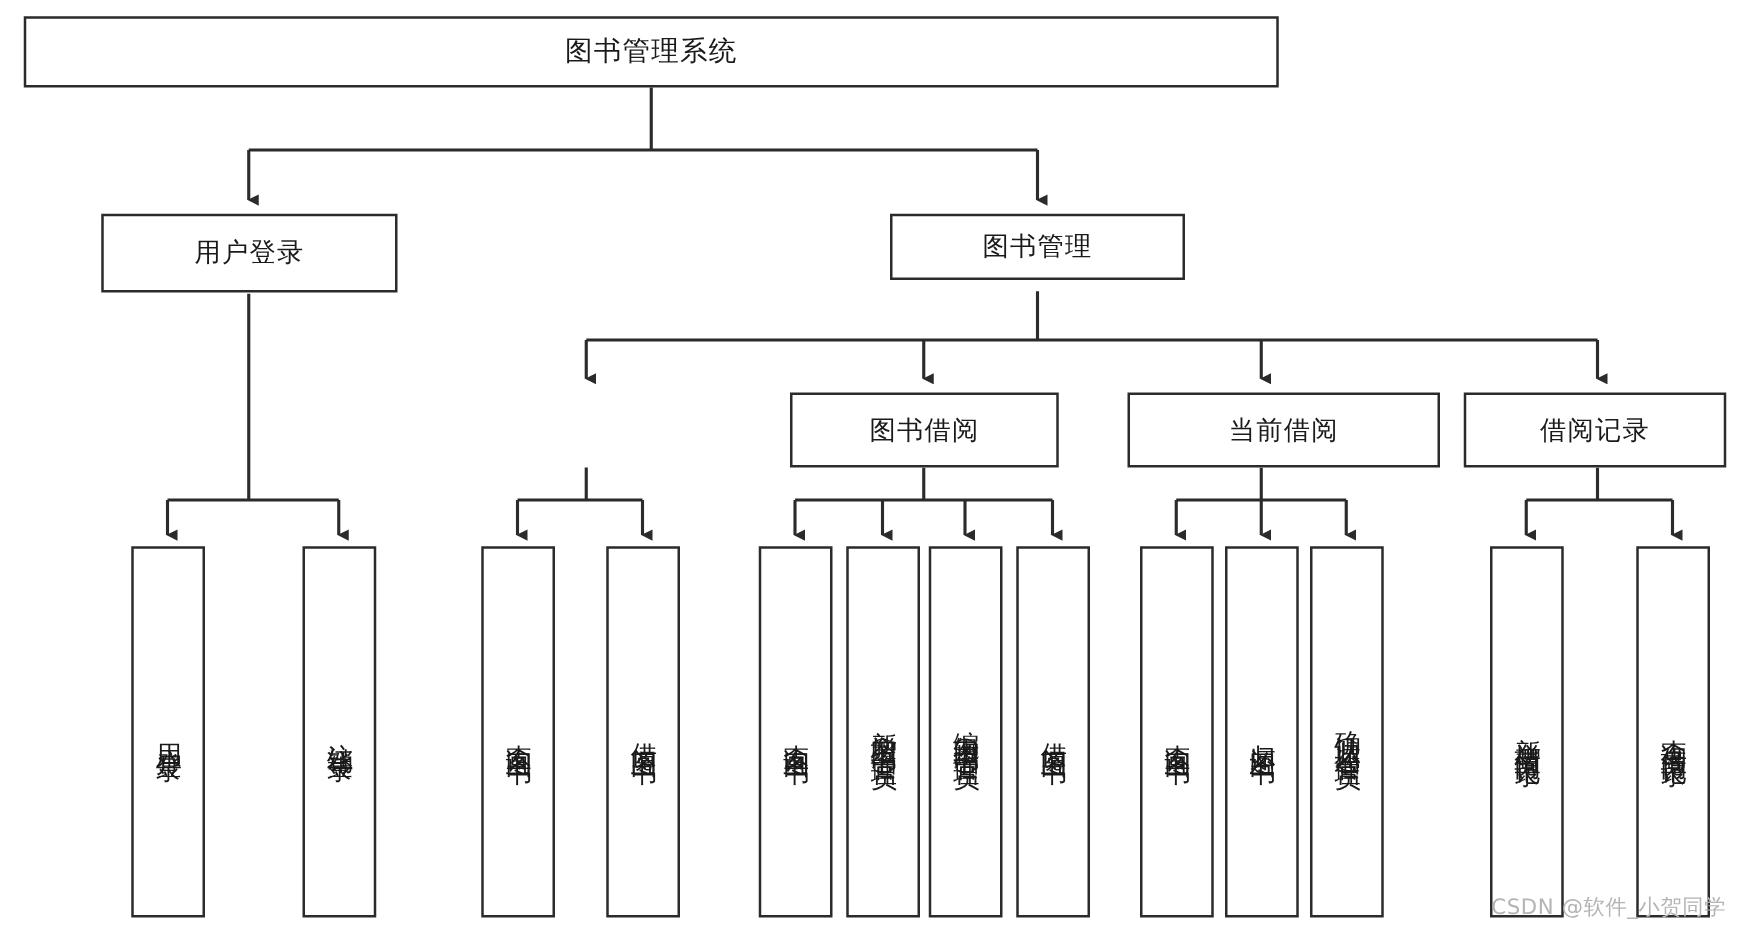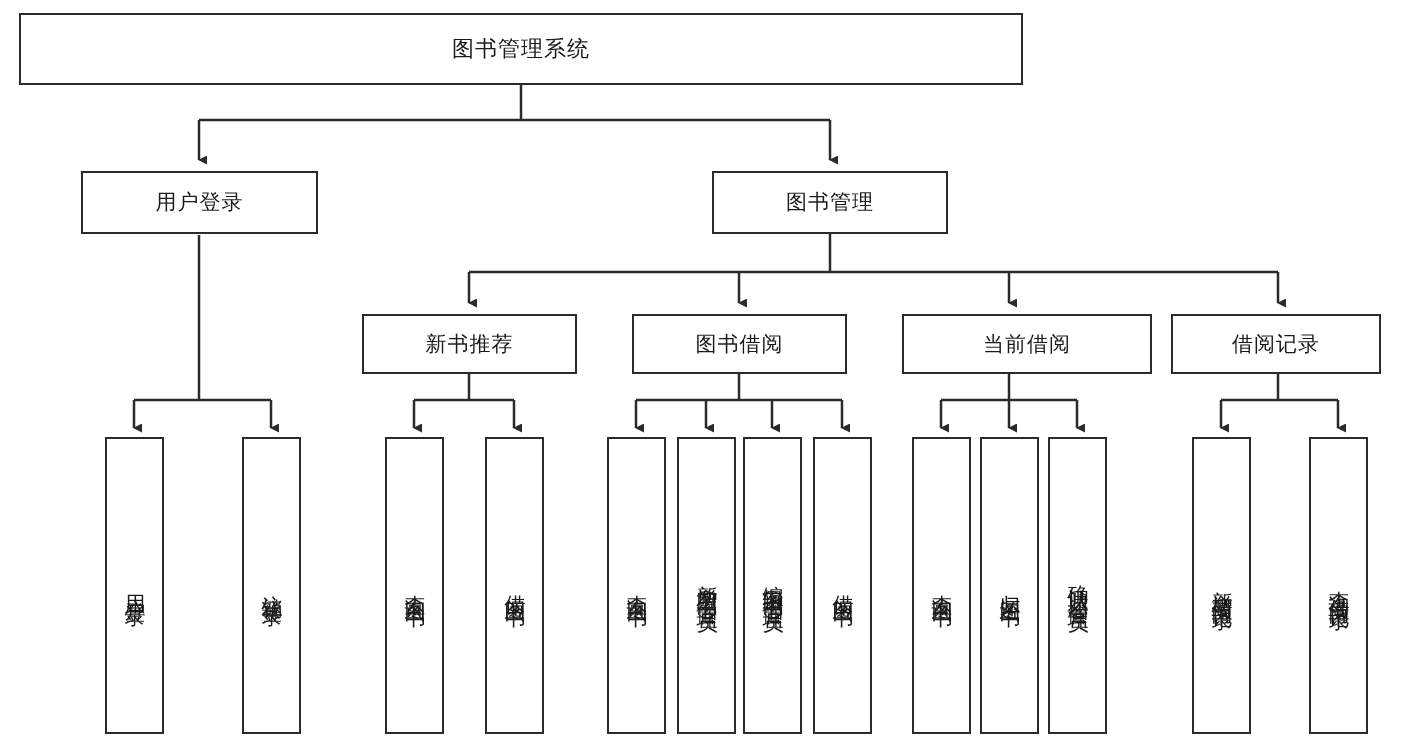--- a/index.html
+++ b/index.html
@@ -109,34 +109,31 @@
       <line x1="1009" y1="400" x2="1009" y2="428" marker-end="url(#arrowhead)"></line>
       <line x1="1077" y1="400" x2="1077" y2="428" marker-end="url(#arrowhead)"></line>
 
       <line x1="1278" y1="374" x2="1278" y2="400"></line>
       <line x1="1221" y1="400" x2="1338" y2="400"></line>
       <line x1="1221" y1="400" x2="1221" y2="428" marker-end="url(#arrowhead)"></line>
       <line x1="1338" y1="400" x2="1338" y2="428" marker-end="url(#arrowhead)"></line>
     </g>
   </svg>
 
-  <div class="node horizontal root" style="left:19px; top:13px; width:1004px; height:72px;">
+  <div class="node horizontal root" style="left:19px; top:13px; width:1004px; height:57px;">
     <span class="label">图书管理系统</span>
   </div>
 
   <div class="node horizontal" style="left:81px; top:171px; width:237px; height:63px;">
     <span class="label">用户登录</span>
   </div>
-  <div class="node horizontal" style="left:712px; top:171px; width:236px; height:63px;">
+  <div class="node horizontal" style="left:712px; top:171px; width:236px; height:53px;">
     <span class="label">图书管理</span>
   </div>
 
-  <div class="node horizontal" style="left:362px; top:314px; width:215px; height:60px;">
-    <span class="label">新书推荐</span>
-  </div>
   <div class="node horizontal" style="left:632px; top:314px; width:215px; height:60px;">
     <span class="label">图书借阅</span>
   </div>
   <div class="node horizontal" style="left:902px; top:314px; width:250px; height:60px;">
     <span class="label">当前借阅</span>
   </div>
   <div class="node horizontal" style="left:1171px; top:314px; width:210px; height:60px;">
     <span class="label">借阅记录</span>
   </div>
 
@@ -177,14 +174,15 @@
     <span class="label">确认归还（管理员）</span>
   </div>
 
   <div class="node vertical" style="left:1192px; top:437px; width:59px; height:297px;">
     <span class="label">新增借阅记录</span>
   </div>
   <div class="node vertical" style="left:1309px; top:437px; width:59px; height:297px;">
     <span class="label">查询借阅记录</span>
   </div>
 
+  <div class="watermark" style="left:1193px; top:714px;">CSDN @软件_小贺同学</div>
 
 </div>
 
 </body></html>

